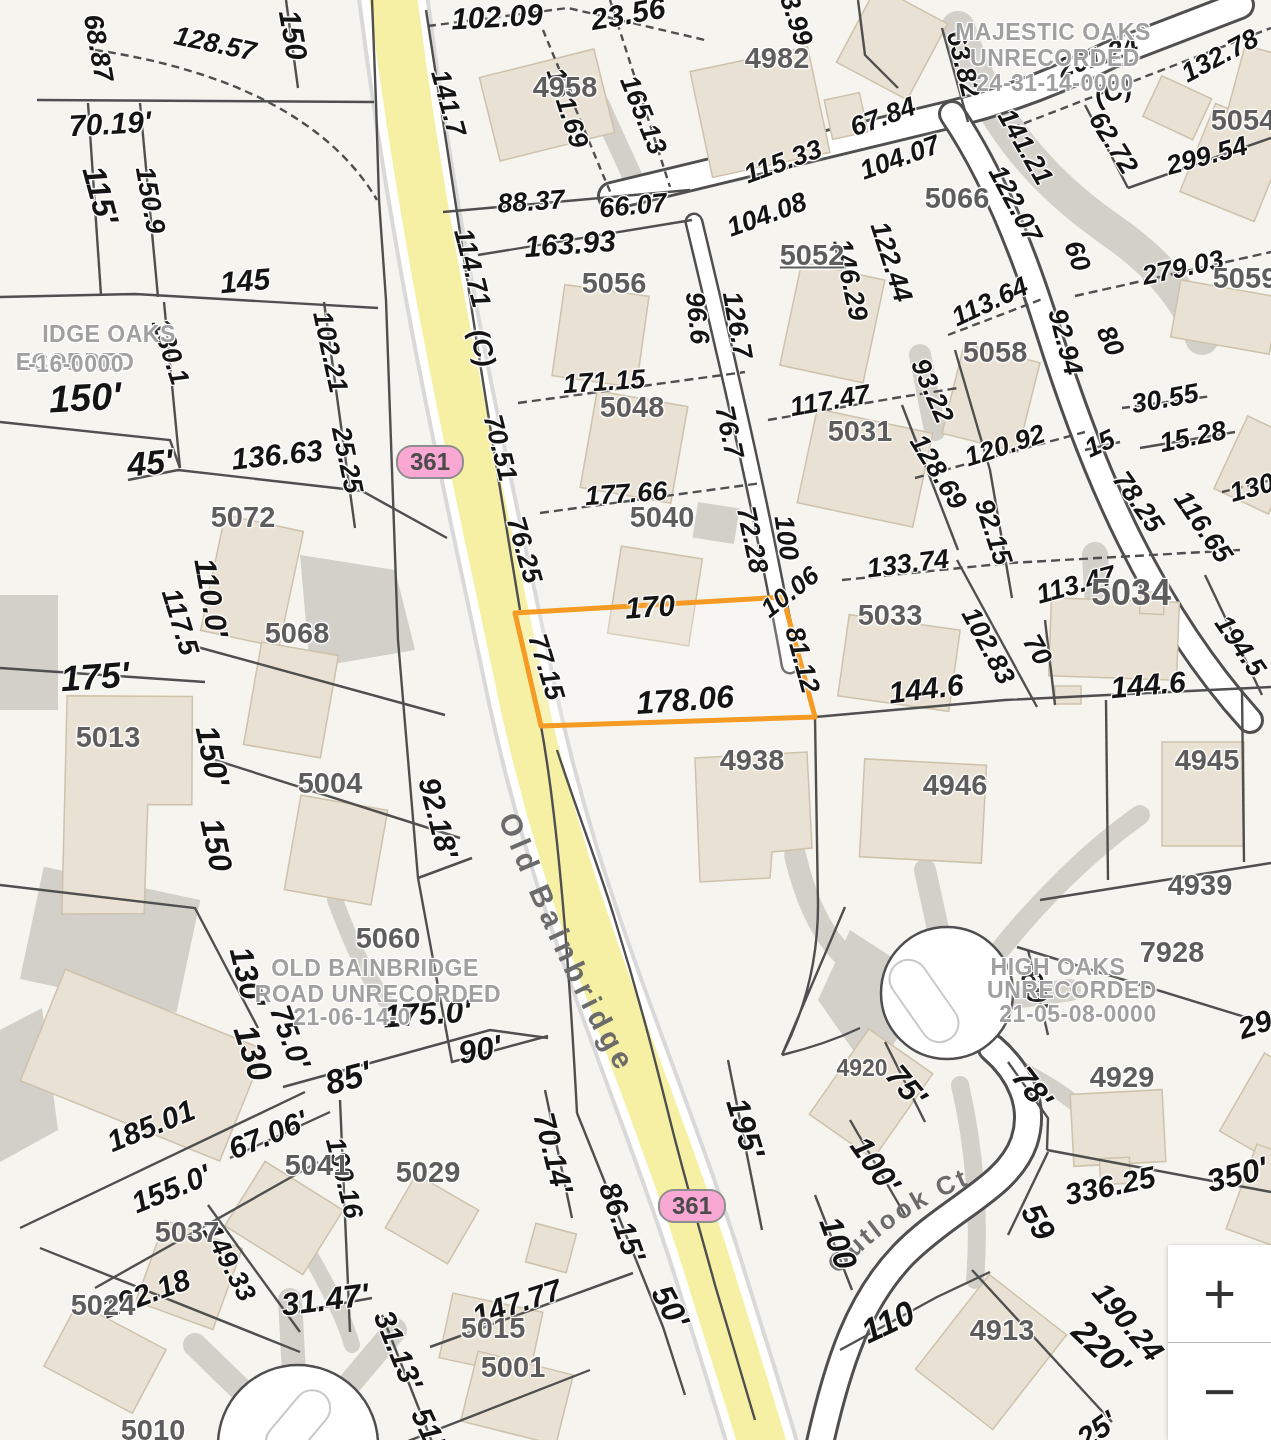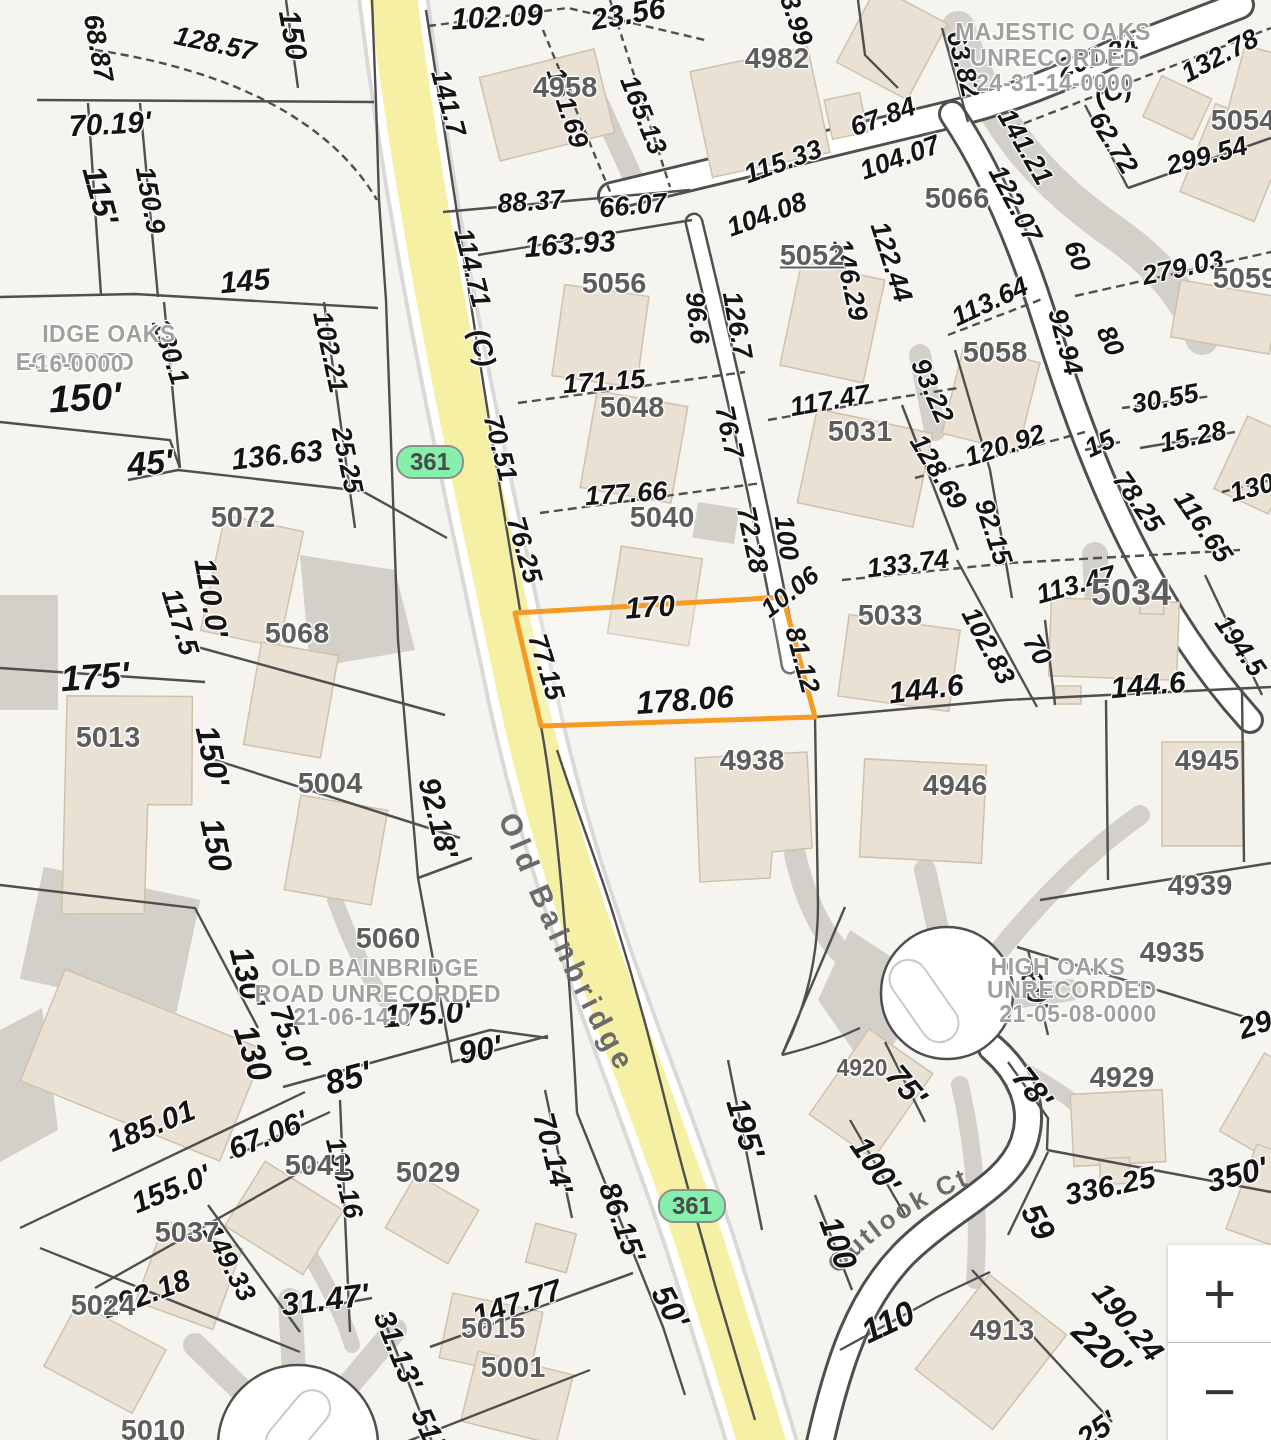--- a/index.html
+++ b/index.html
@@ -10,21 +10,21 @@
   html,body{margin:0;padding:0;background:#fff;}
   #stage{position:relative;width:1271px;height:1440px;overflow:hidden;background:var(--bg);
          font-family:"Liberation Sans",sans-serif;}
   #mapsvg{position:absolute;left:0;top:0;}
   #labels{position:absolute;left:0;top:0;width:100%;height:100%;pointer-events:none;}
   .lbl{position:absolute;white-space:nowrap;transform:translate(-50%,-50%);
        text-shadow:-1px -1px 0 #fff,1px -1px 0 #fff,-1px 1px 0 #fff,1px 1px 0 #fff,0 0 4px #fff;}
   .dim{font-style:italic;font-weight:bold;color:var(--dim);}
   .house{font-weight:bold;color:var(--house);filter:blur(.3px);}
   .sub{font-weight:bold;color:var(--sub);letter-spacing:.5px;filter:blur(.3px);}
-  .shield{position:absolute;transform:translate(-50%,-50%);background:#86efac;border:2px solid #8e8e8e;
+  .shield{position:absolute;transform:translate(-50%,-50%);background:#f9a8d4;border:2px solid #8e8e8e;
           border-radius:16px;padding:1px 12px;font-weight:bold;font-size:24px;color:#4a4a4a;}
   #zoomctl{position:absolute;left:1168px;top:1245px;width:103px;height:195px;
            box-shadow:0 1px 4px rgba(0,0,0,.25);}
   .zbtn{width:103px;height:97px;background:#fff;border:none;display:flex;align-items:center;
         justify-content:center;font-size:56px;font-weight:300;color:#333;cursor:pointer;
         font-family:"Liberation Sans",sans-serif;line-height:1;}
   #zoomctl .sep{height:1px;background:#bbb;}
   text.roadname{font-family:"Liberation Sans",sans-serif;font-weight:bold;fill:#6b6b6b;
                 font-size:30px;letter-spacing:5px;}
 </style>
@@ -346,21 +346,21 @@
       <div class="lbl house" style="left: 1115px; top: 593px; font-size: 36px; transform: translate(-50%, -50%) rotate(0deg); margin-left: 16px;">5034</div>
       <div class="lbl house" style="left: 243px; top: 517px; font-size: 29px; transform: translate(-50%, -50%) rotate(0deg);">5072</div>
       <div class="lbl house" style="left: 297px; top: 633px; font-size: 29px; transform: translate(-50%, -50%) rotate(0deg);">5068</div>
       <div class="lbl house" style="left: 108px; top: 737px; font-size: 29px; transform: translate(-50%, -50%) rotate(0deg);">5013</div>
       <div class="lbl house" style="left: 330px; top: 783px; font-size: 29px; transform: translate(-50%, -50%) rotate(0deg);">5004</div>
       <div class="lbl house" style="left: 388px; top: 938px; font-size: 29px; transform: translate(-50%, -50%) rotate(0deg);">5060</div>
       <div class="lbl house" style="left: 752px; top: 760px; font-size: 29px; transform: translate(-50%, -50%) rotate(0deg);">4938</div>
       <div class="lbl house" style="left: 955px; top: 785px; font-size: 29px; transform: translate(-50%, -50%) rotate(0deg);">4946</div>
       <div class="lbl house" style="left: 1207px; top: 760px; font-size: 29px; transform: translate(-50%, -50%) rotate(0deg);">4945</div>
       <div class="lbl house" style="left: 1200px; top: 885px; font-size: 29px; transform: translate(-50%, -50%) rotate(0deg);">4939</div>
-      <div class="lbl house" style="left: 1172px; top: 952px; font-size: 29px; transform: translate(-50%, -50%) rotate(0deg);">4935</div>
+      <div class="lbl house" style="left: 1172px; top: 952px; font-size: 29px; transform: translate(-50%, -50%) rotate(0deg);">7928</div>
       <div class="lbl house" style="left: 862px; top: 1068px; font-size: 23px; transform: translate(-50%, -50%) rotate(0deg);">4920</div>
       <div class="lbl house" style="left: 1122px; top: 1077px; font-size: 29px; transform: translate(-50%, -50%) rotate(0deg);">4929</div>
       <div class="lbl house" style="left: 1002px; top: 1330px; font-size: 29px; transform: translate(-50%, -50%) rotate(0deg);">4913</div>
       <div class="lbl house" style="left: 317px; top: 1165px; font-size: 29px; transform: translate(-50%, -50%) rotate(0deg);">5041</div>
       <div class="lbl house" style="left: 428px; top: 1172px; font-size: 29px; transform: translate(-50%, -50%) rotate(0deg);">5029</div>
       <div class="lbl house" style="left: 187px; top: 1232px; font-size: 29px; transform: translate(-50%, -50%) rotate(0deg);">5037</div>
       <div class="lbl house" style="left: 493px; top: 1328px; font-size: 29px; transform: translate(-50%, -50%) rotate(0deg);">5015</div>
       <div class="lbl house" style="left: 513px; top: 1367px; font-size: 29px; transform: translate(-50%, -50%) rotate(0deg);">5001</div>
       <div class="lbl house" style="left: 103px; top: 1305px; font-size: 29px; transform: translate(-50%, -50%) rotate(0deg);">5024</div>
       <div class="lbl house" style="left: 153px; top: 1430px; font-size: 29px; transform: translate(-50%, -50%) rotate(0deg);">5010</div>

